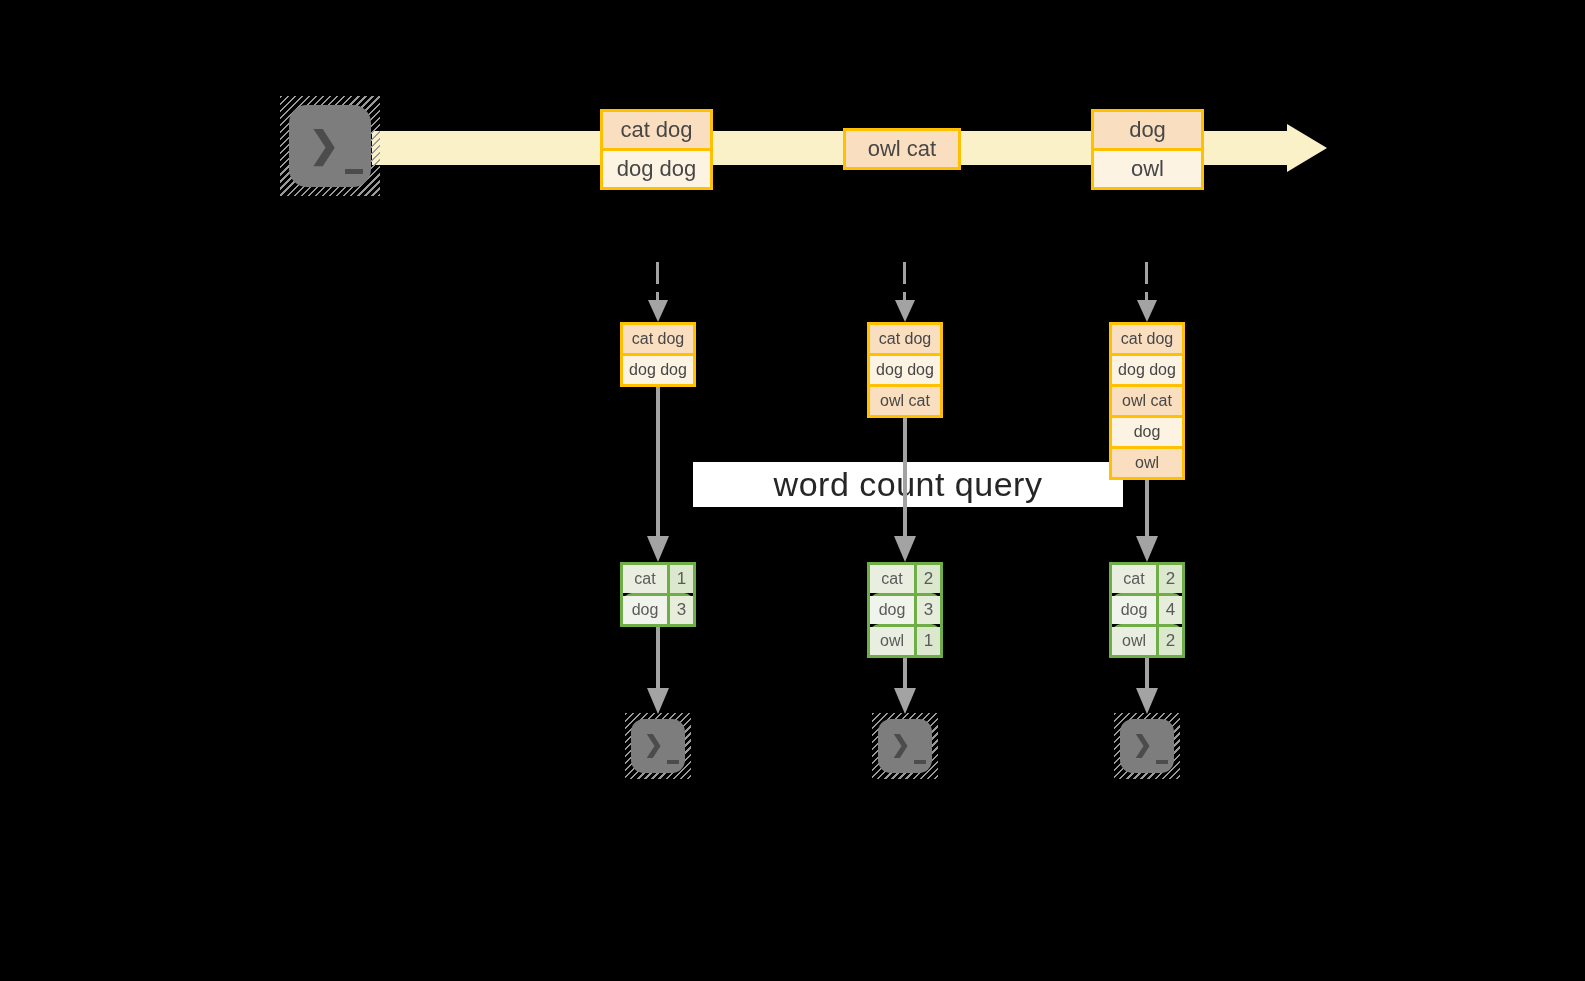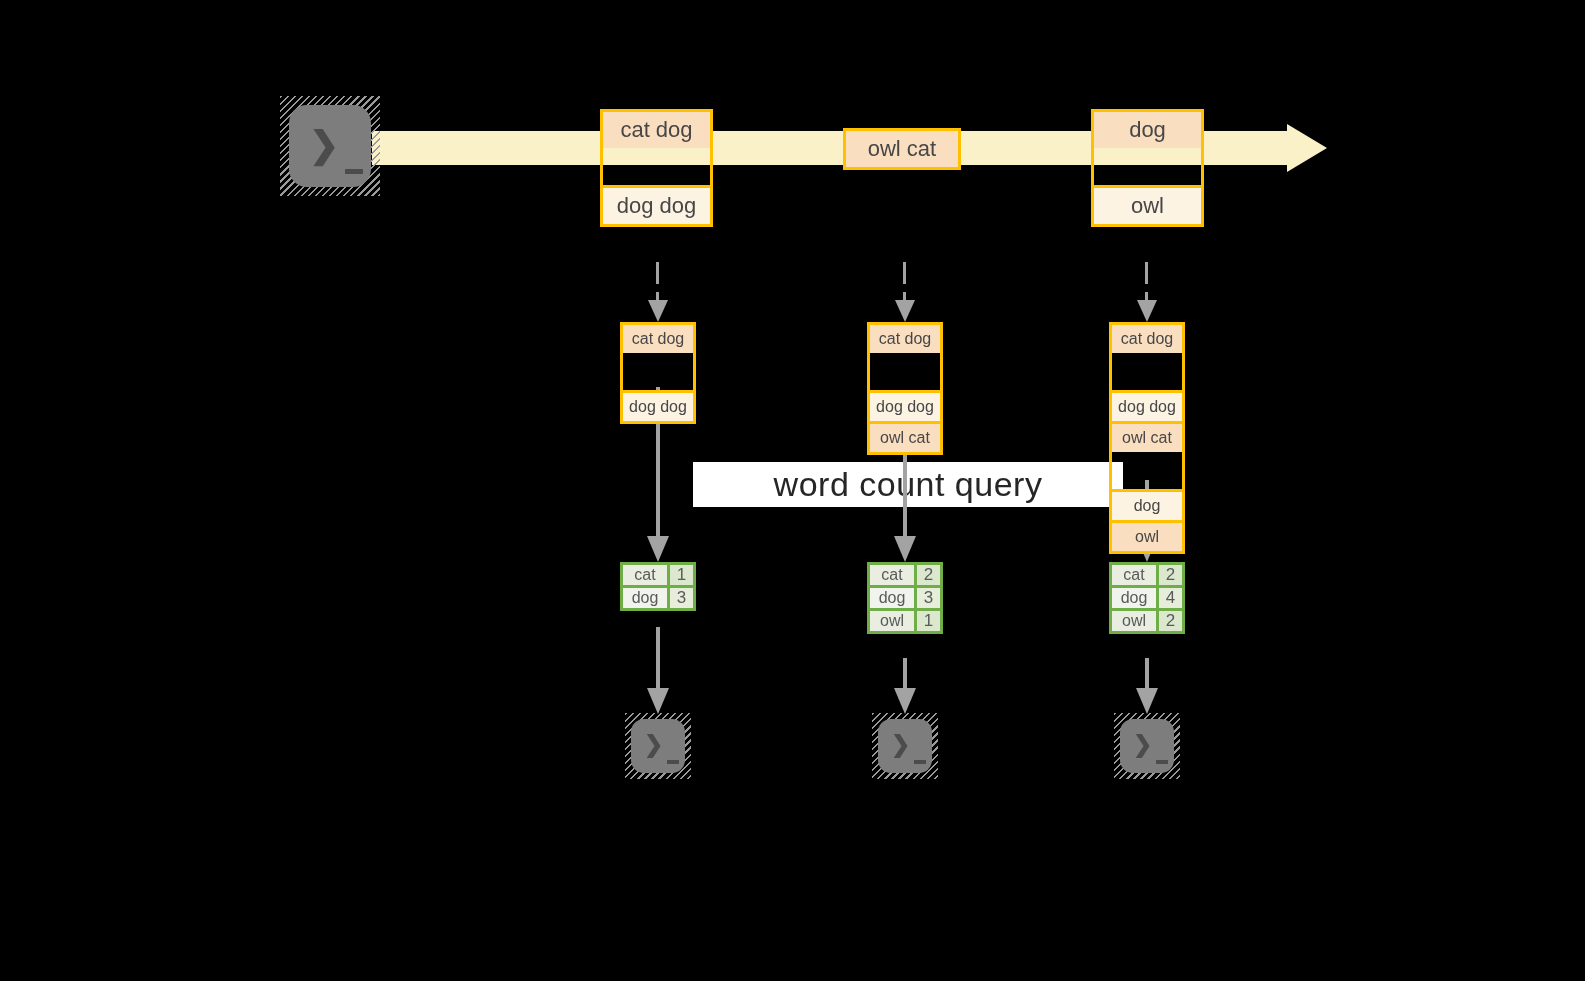--- a/index.html
+++ b/index.html
@@ -14,40 +14,40 @@
     border-left:40px solid #FBF1C9; }
 
   
   .obox { border:3px solid #FFC000; display:flex; flex-direction:column; box-sizing:border-box; }
   .ocell { display:flex; align-items:center; justify-content:center;
            color:#474747; }
   .ocell + .ocell { border-top:3px solid #FFC000; }
   .ev .ocell { height:36px; font-size:22px; }
   .st .ocell { height:28px; font-size:16px; }
   .fill-a { background:#FADEC0; }
-  .fill-b { background:#FCF3E3;margin-top:37px; }
+  .fill-b { background:#FCF3E3; }
 
   
   .dashline { width:3px;
     background:repeating-linear-gradient(to bottom,#A3A3A3 0 22px, rgba(0,0,0,0) 22px 30px); }
   .solidline { width:4px; background:#A3A3A3; }
   .ahead-sm { width:0; height:0;
     border-left:10px solid transparent; border-right:10px solid transparent;
     border-top:22px solid #A3A3A3; }
   .ahead { width:0; height:0;
     border-left:11px solid transparent; border-right:11px solid transparent;
     border-top:26px solid #A3A3A3; }
 
   
   .query { background:#FFFFFF; display:flex; align-items:center; justify-content:center;
            font-size:34px; font-weight:300; color:#262626; letter-spacing:0.5px; }
 
   
   .gtable { border:3px solid #6FAD47; box-sizing:border-box; }
-  .grow { display:flex; height:20px; }
+  .grow { display:flex; height:28px;border-radius:9px; }
   .grow + .grow { border-top:3px solid #6FAD47; }
   .gname { width:44px; border-right:3px solid #6FAD47; display:flex; align-items:center;
            justify-content:center; font-size:16px; color:#5a5a5a; }
   .gcount { flex:1; display:flex; align-items:center; justify-content:center;
             font-size:17px; color:#5a5a5a; }
   .grow.tint-a .gname { background:#E9EEE1; }
   .grow.tint-a .gcount { background:#DCE8CD; }
   .grow.tint-b .gname { background:#F1F4EC; }
   .grow.tint-b .gcount { background:#E6EEDB; }
 

